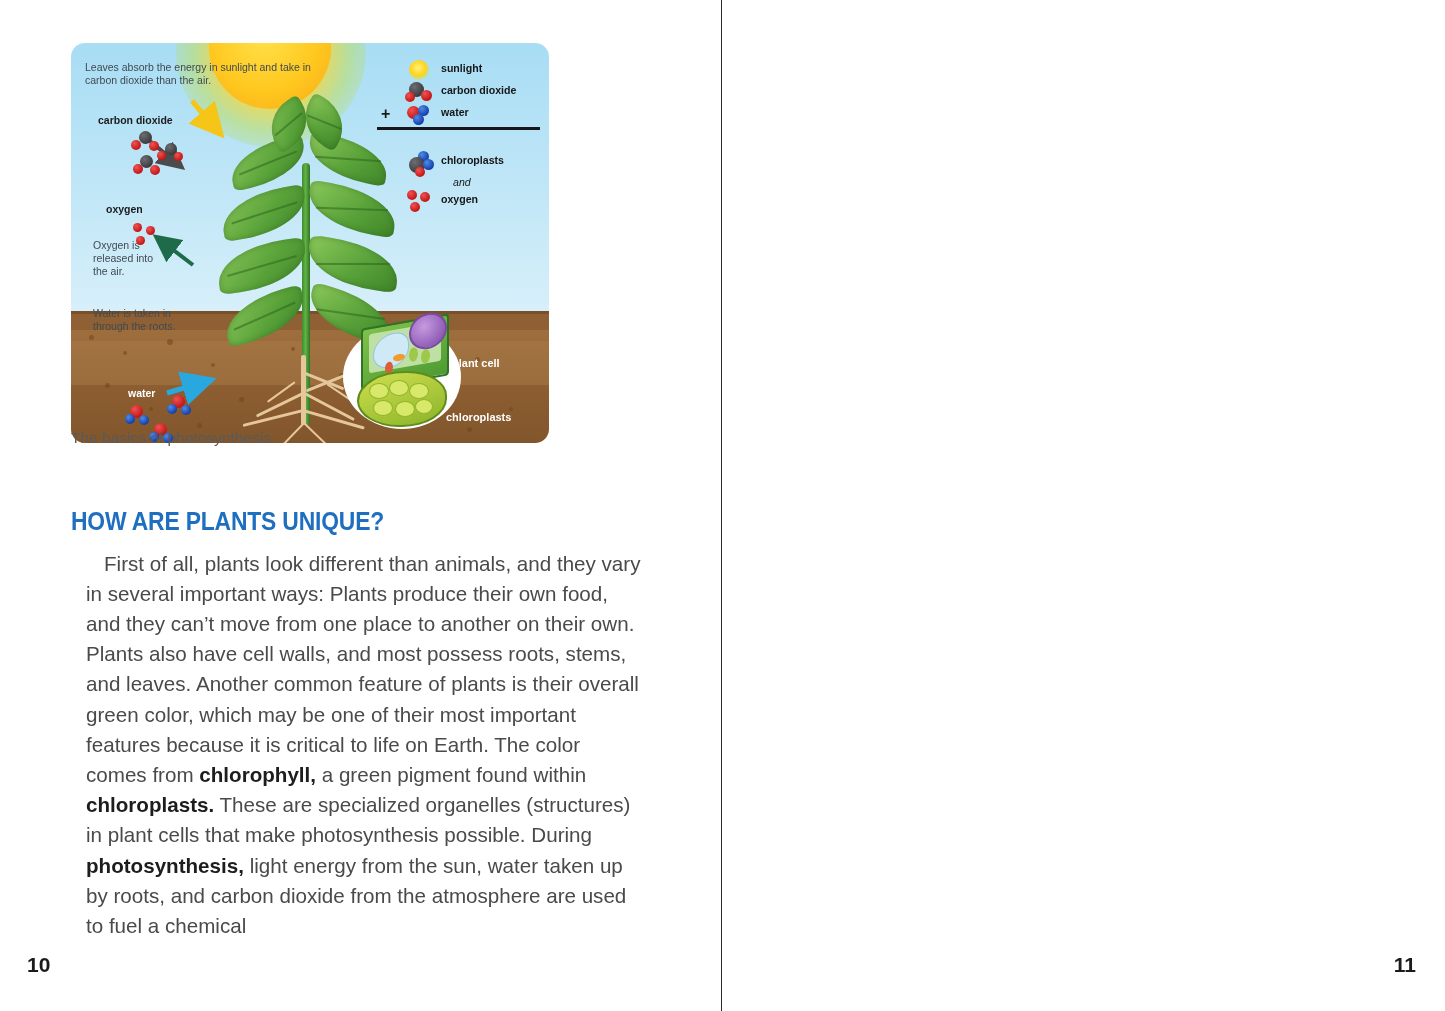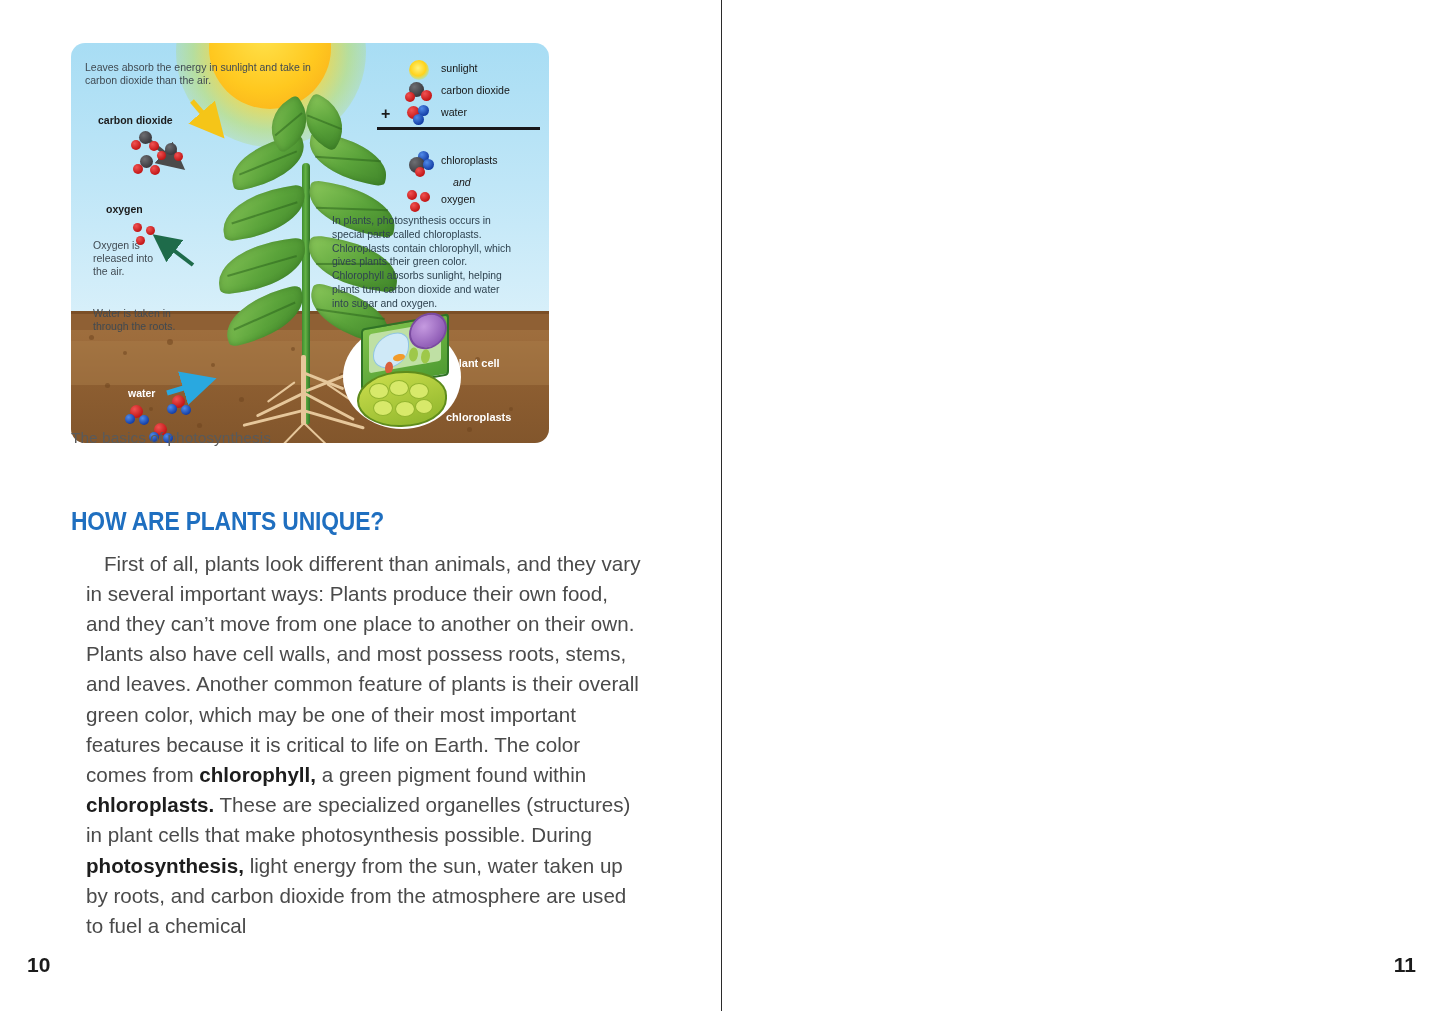--- a/index.html
+++ b/index.html
@@ -70,21 +70,21 @@
   .atom{position:absolute;border-radius:50%;}
   .c{background:radial-gradient(circle at 35% 32%,#6e6e72,#3b3b40 70%);}
   .o{background:radial-gradient(circle at 35% 32%,#f05252,#c31717 70%);}
   .h{background:radial-gradient(circle at 35% 32%,#4f8ae8,#1540a8 70%);}
 
   .arrow-svg{position:absolute;overflow:visible;}
 
   
   .legend{position:absolute;left:322px;top:16px;width:150px;}
   .legend-row{position:relative;height:22px;}
-  .legend-label{position:absolute;left:48px;top:3px;font-size:10.6px;font-weight:normal;color:#161616;white-space:nowrap;}
+  .legend-label{position:absolute;left:48px;top:3px;font-size:10.6px;font-weight:bold;color:#161616;white-space:nowrap;}
   .legend-label.ital{font-weight:normal;font-style:italic;left:60px;}
   .plus{position:absolute;left:-12px;top:46px;font-size:16px;color:#1b1b1b;font-weight:bold;}
   .legend-rule{position:absolute;left:-16px;top:68px;width:163px;height:2.5px;background:#17171a;}
 
   .cell-inset{position:absolute;left:272px;top:270px;width:130px;height:122px;}
   .cell-oval{position:absolute;left:0;top:12px;width:118px;height:104px;background:#ffffff;border-radius:50%;}
   .cell-box{position:absolute;left:18px;top:8px;width:84px;height:58px;
     background:linear-gradient(160deg,#7fc24b,#4e9b32);border:2px solid #2f7326;border-radius:4px;
     transform:skewY(-10deg);}
   .cell-box-inner{position:absolute;left:6px;top:5px;right:6px;bottom:14px;background:#bfe0a4;border-radius:3px;}
@@ -221,21 +221,20 @@
         <line x1="122" y1="222" x2="88" y2="196" stroke="#1e6b4a" stroke-width="4" marker-end="url(#mGreen)"></line>
         <line x1="96" y1="350" x2="136" y2="338" stroke="#29a8e0" stroke-width="5" marker-end="url(#mBlue)"></line>
       </svg>
 
       <div class="fig-text" style="left:14px;top:18px;width:250px;">Leaves absorb the energy in sunlight and take in carbon dioxide than the air.</div>
       <div class="fig-text fig-bold" style="left:27px;top:71px;">carbon dioxide</div>
       <div class="fig-text fig-bold" style="left:35px;top:160px;">oxygen</div>
       <div class="fig-text" style="left:22px;top:196px;width:72px;">Oxygen is released into the air.</div>
       <div class="fig-text" style="left:22px;top:264px;width:104px;">Water is taken in through the roots.</div>
       <div class="fig-text fig-bold" style="left:57px;top:344px;color:#ffffff;">water</div>
-      <div class="fig-note" style="left:261px;top:171px;width:182px;">In plants, photosynthesis occurs in special parts called chloroplasts. Chloroplasts contain chlorophyll, which gives plants their green color. Chlorophyll absorbs sunlight, helping plants turn carbon dioxide and water into sugar and oxygen.</div>
       <div class="fig-text fig-white" style="left:381px;top:314px;font-size:11px;">plant cell</div>
       <div class="fig-text fig-white" style="left:375px;top:368px;font-size:11px;">chloroplasts</div>
 
       <div class="mol" style="left:60px;top:88px;width:34px;height:22px;">
         <div class="atom c" style="left:8px;top:0;width:13px;height:13px;"></div>
         <div class="atom o" style="left:0px;top:9px;width:10px;height:10px;"></div>
         <div class="atom o" style="left:18px;top:10px;width:10px;height:10px;"></div>
       </div>
       <div class="mol" style="left:86px;top:100px;width:34px;height:22px;">
         <div class="atom c" style="left:8px;top:0;width:12px;height:12px;"></div>

